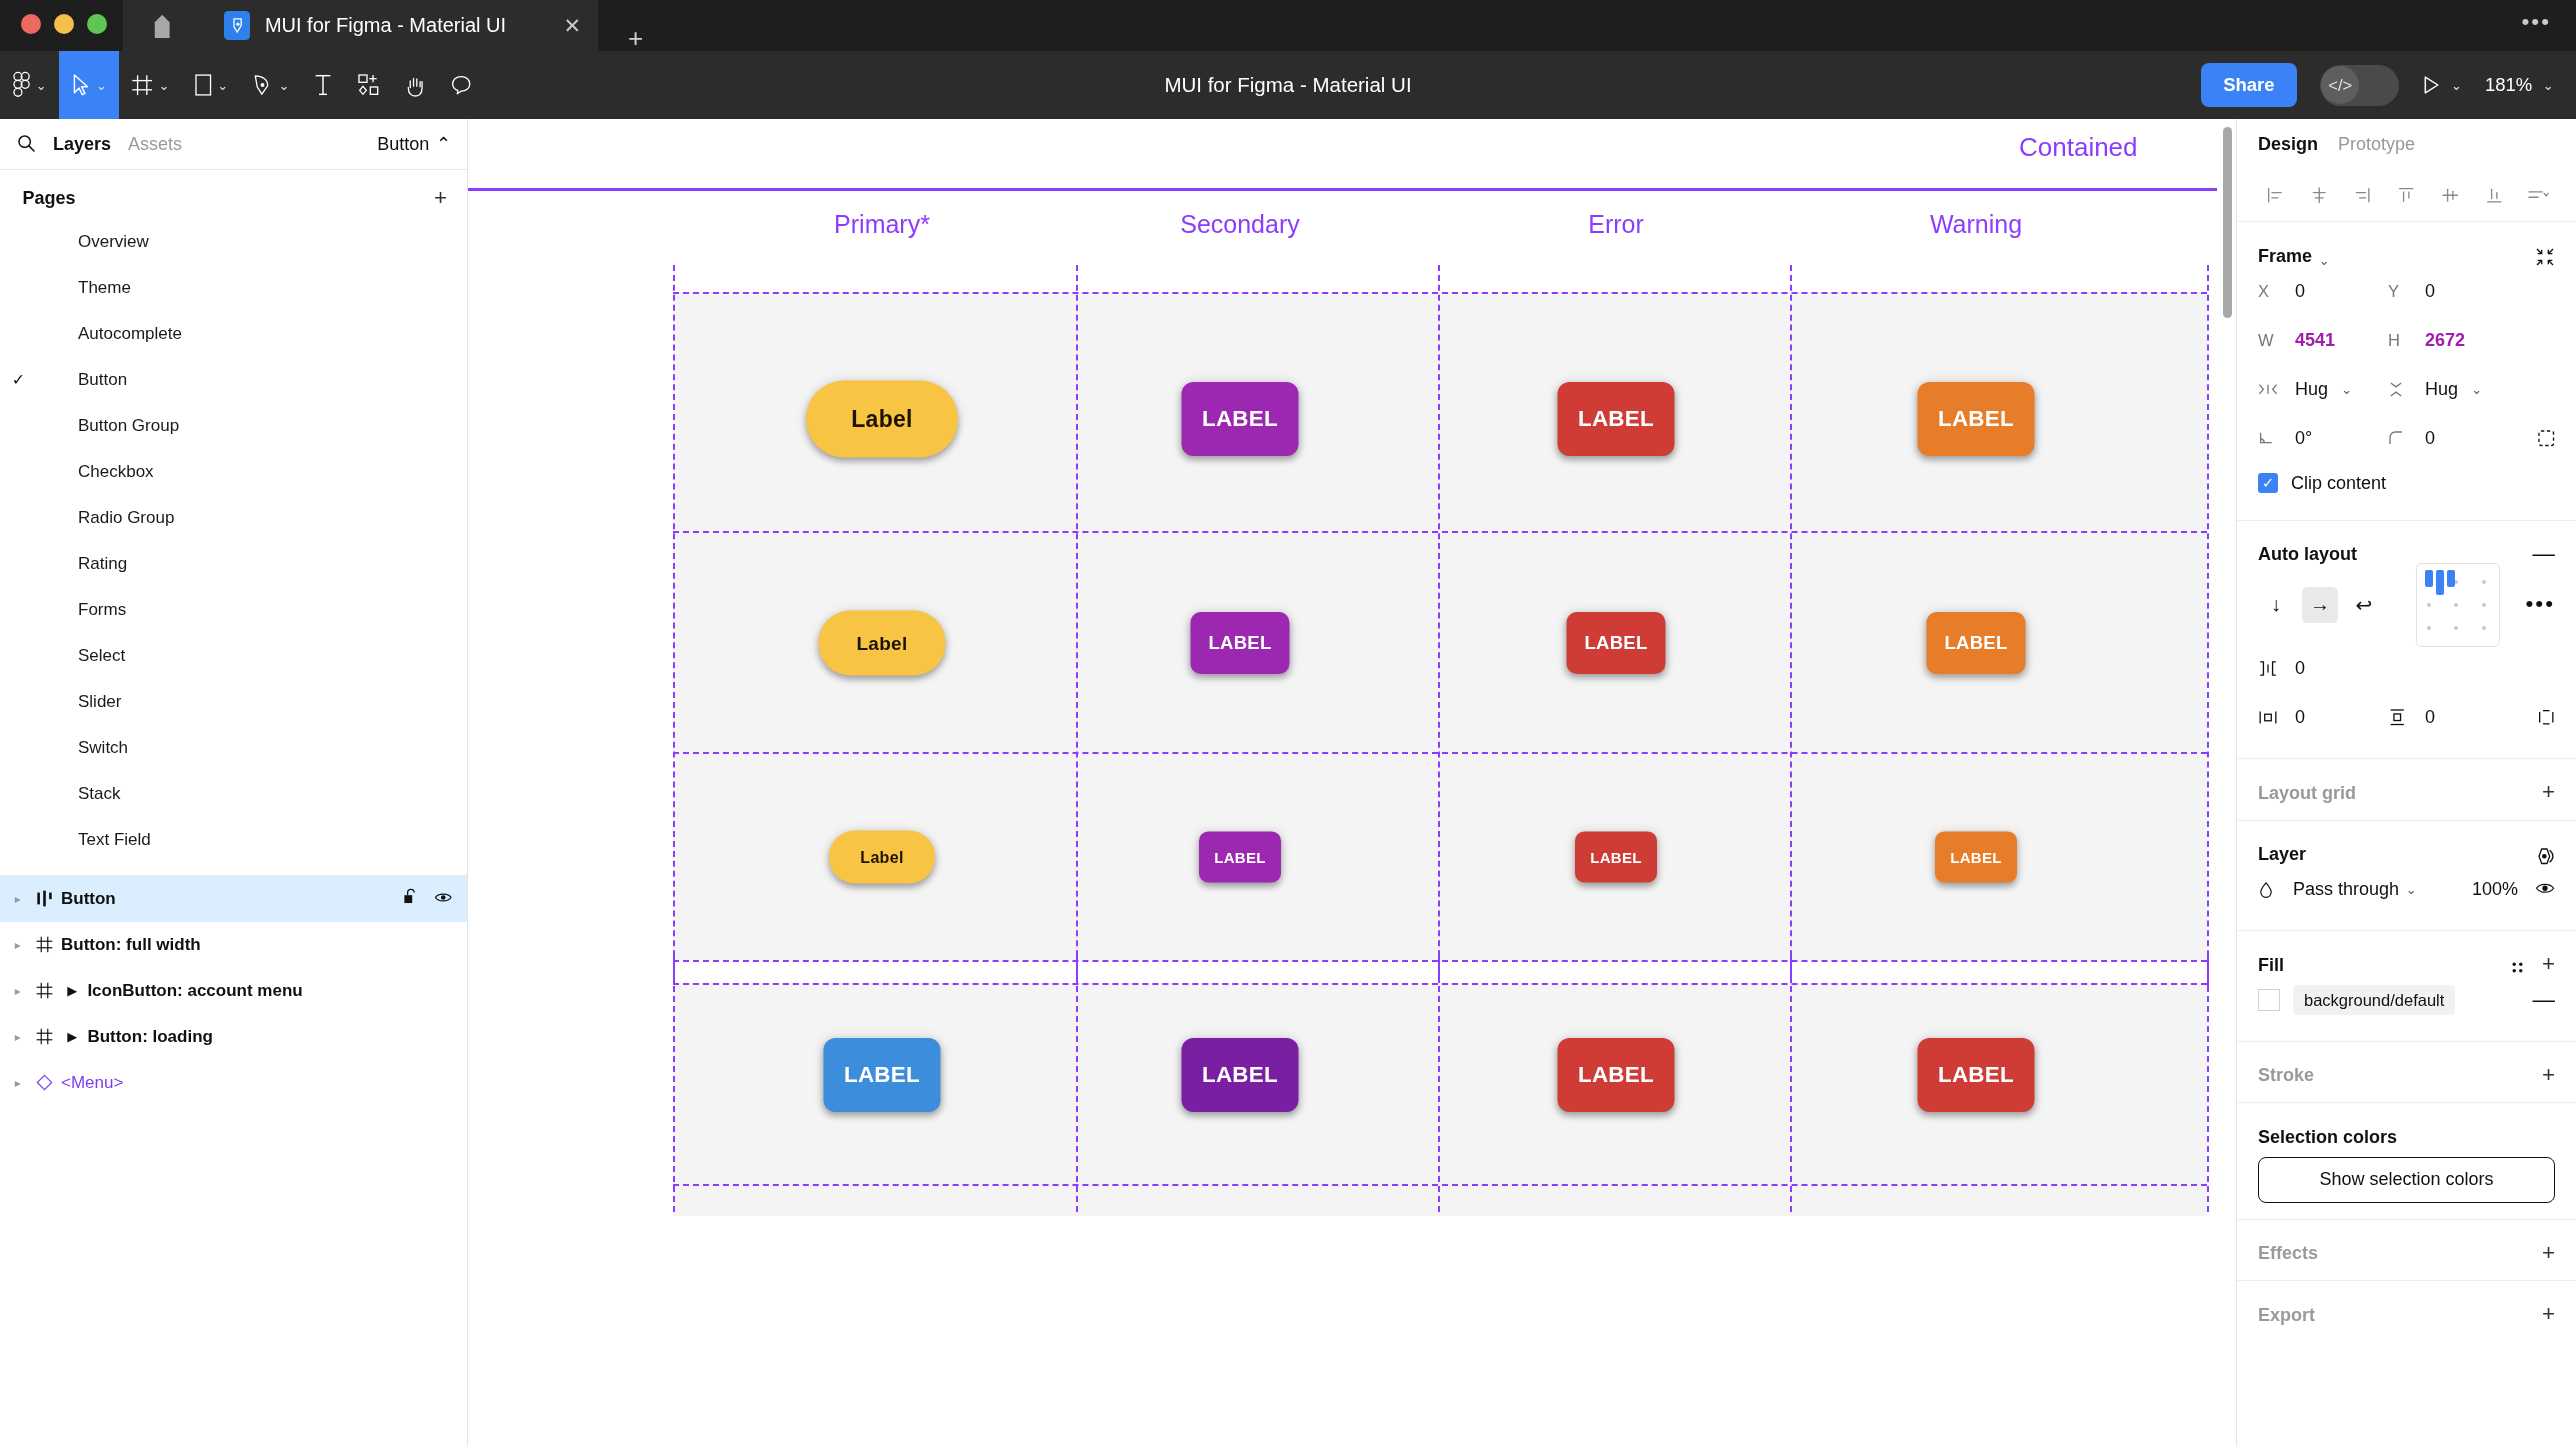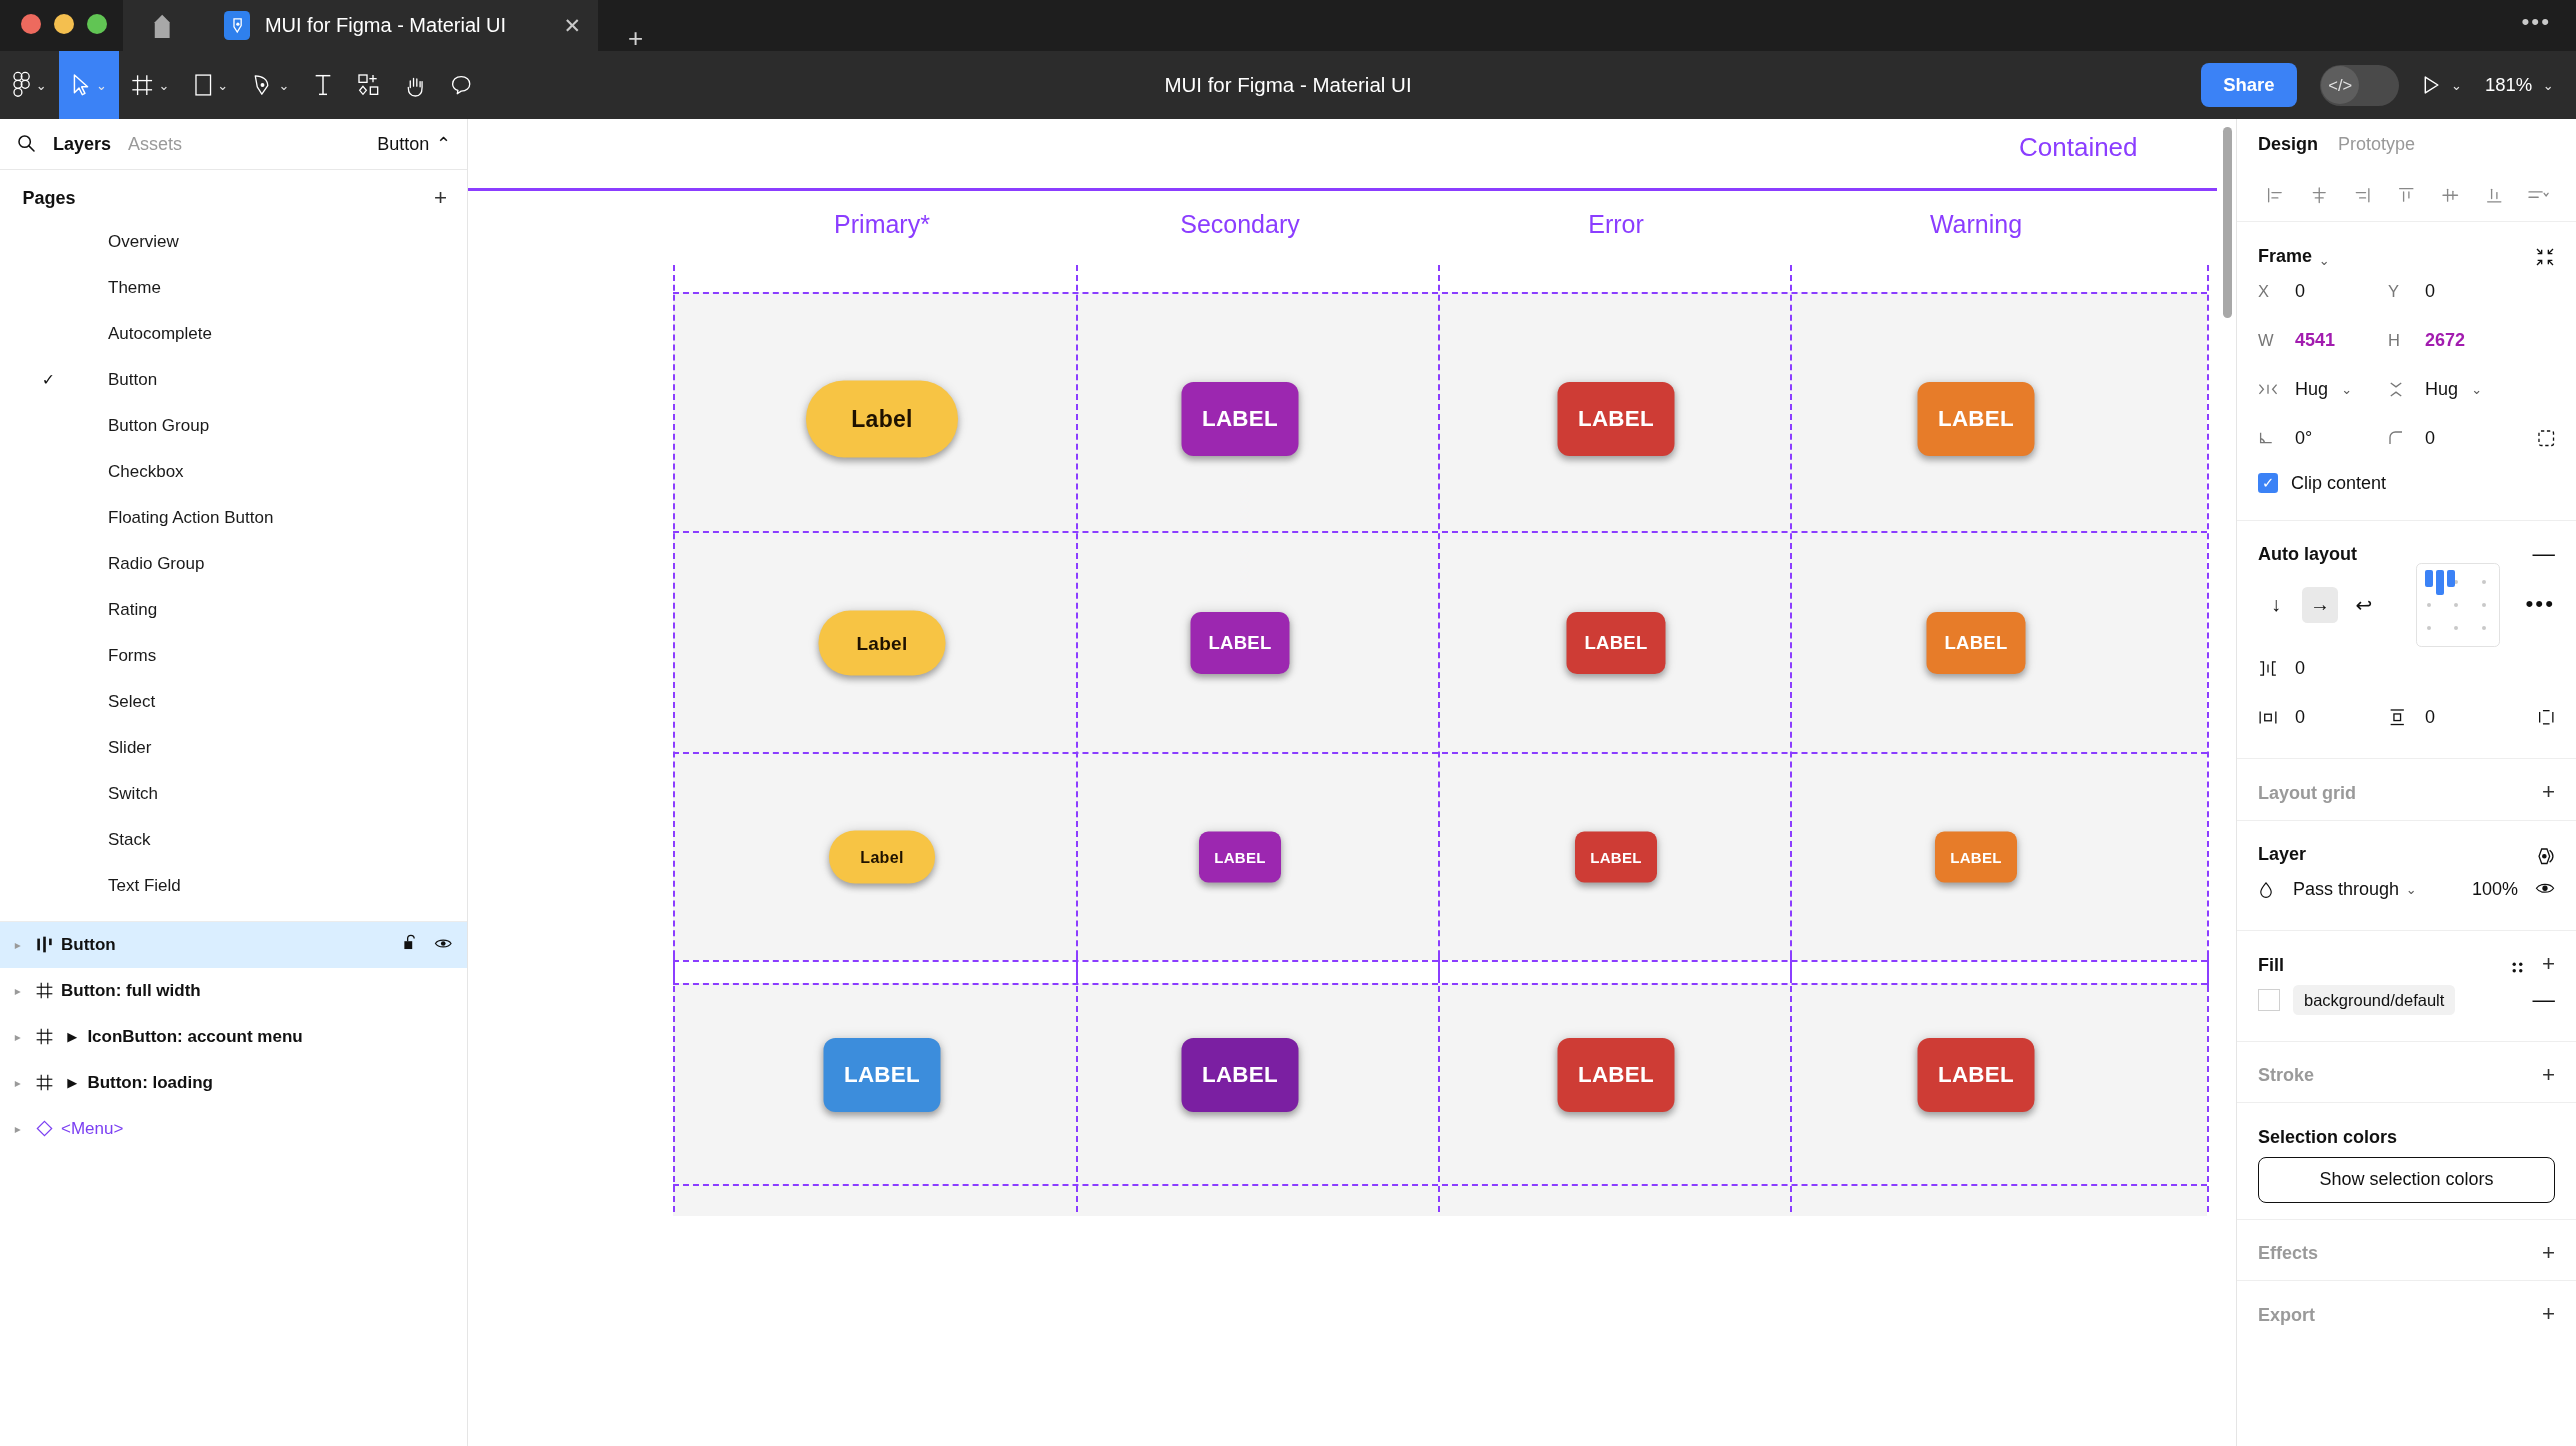--- a/index.html
+++ b/index.html
@@ -90,21 +90,21 @@
   .lp-tab.active { color: #111; font-weight: bold; }
   .lp-tab-right { margin-left: auto; display: flex; align-items: center; gap: 6.6px;
      font-size: 18px; color: #111; cursor: pointer; }
   .pages-head {
     display: flex; align-items: center; padding: 17px 20px 9.2px 22.4px;
   }
   .pages-title { font-size: 18px; font-weight: bold; color: #111; }
   .pages-plus { margin-left: auto; font-size: 22.4px; color: #333; cursor: pointer; line-height: 1;}
   .page-row {
     height: 46px; display: flex; align-items: center; font-size: 17px; color: #1a1a1a;
-    cursor: pointer; position: relative; padding-left: 30px;
+    cursor: pointer; position: relative;
   }
   .page-row .chk { width: 37px; text-align: center; font-size: 16px; color: #111; flex:0 0 auto;}
   .page-row .lbl { padding-left: 0; }
   .page-row.ind0 .lbl { padding-left: 41px; }
   .page-row.ind1 .lbl { padding-left: 41px; }
   .arrow-down { font-size: 16px; margin-right: 6.6px; }
 
   .layer-list { margin-top: 12px; border-top: 0.7px solid #ececec; }
   .layer-row {
     height: 46px; display: flex; align-items: center; gap: 0;
@@ -376,24 +376,20 @@
           <span class="chk">✓</span>
           <span class="lbl"><span>Button</span></span>
         </div>
         <div class="page-row ind1">
           <span class="chk"></span>
           <span class="lbl"><span>Button Group</span></span>
         </div>
         <div class="page-row ind1">
           <span class="chk"></span>
           <span class="lbl"><span>Checkbox</span></span>
-        </div>
-        <div class="page-row ind1">
-          <span class="chk"></span>
-          <span class="lbl"><span>Floating Action Button</span></span>
         </div>
         <div class="page-row ind1">
           <span class="chk"></span>
           <span class="lbl"><span>Radio Group</span></span>
         </div>
         <div class="page-row ind1">
           <span class="chk"></span>
           <span class="lbl"><span>Rating</span></span>
         </div>
         <div class="page-row ind1">

